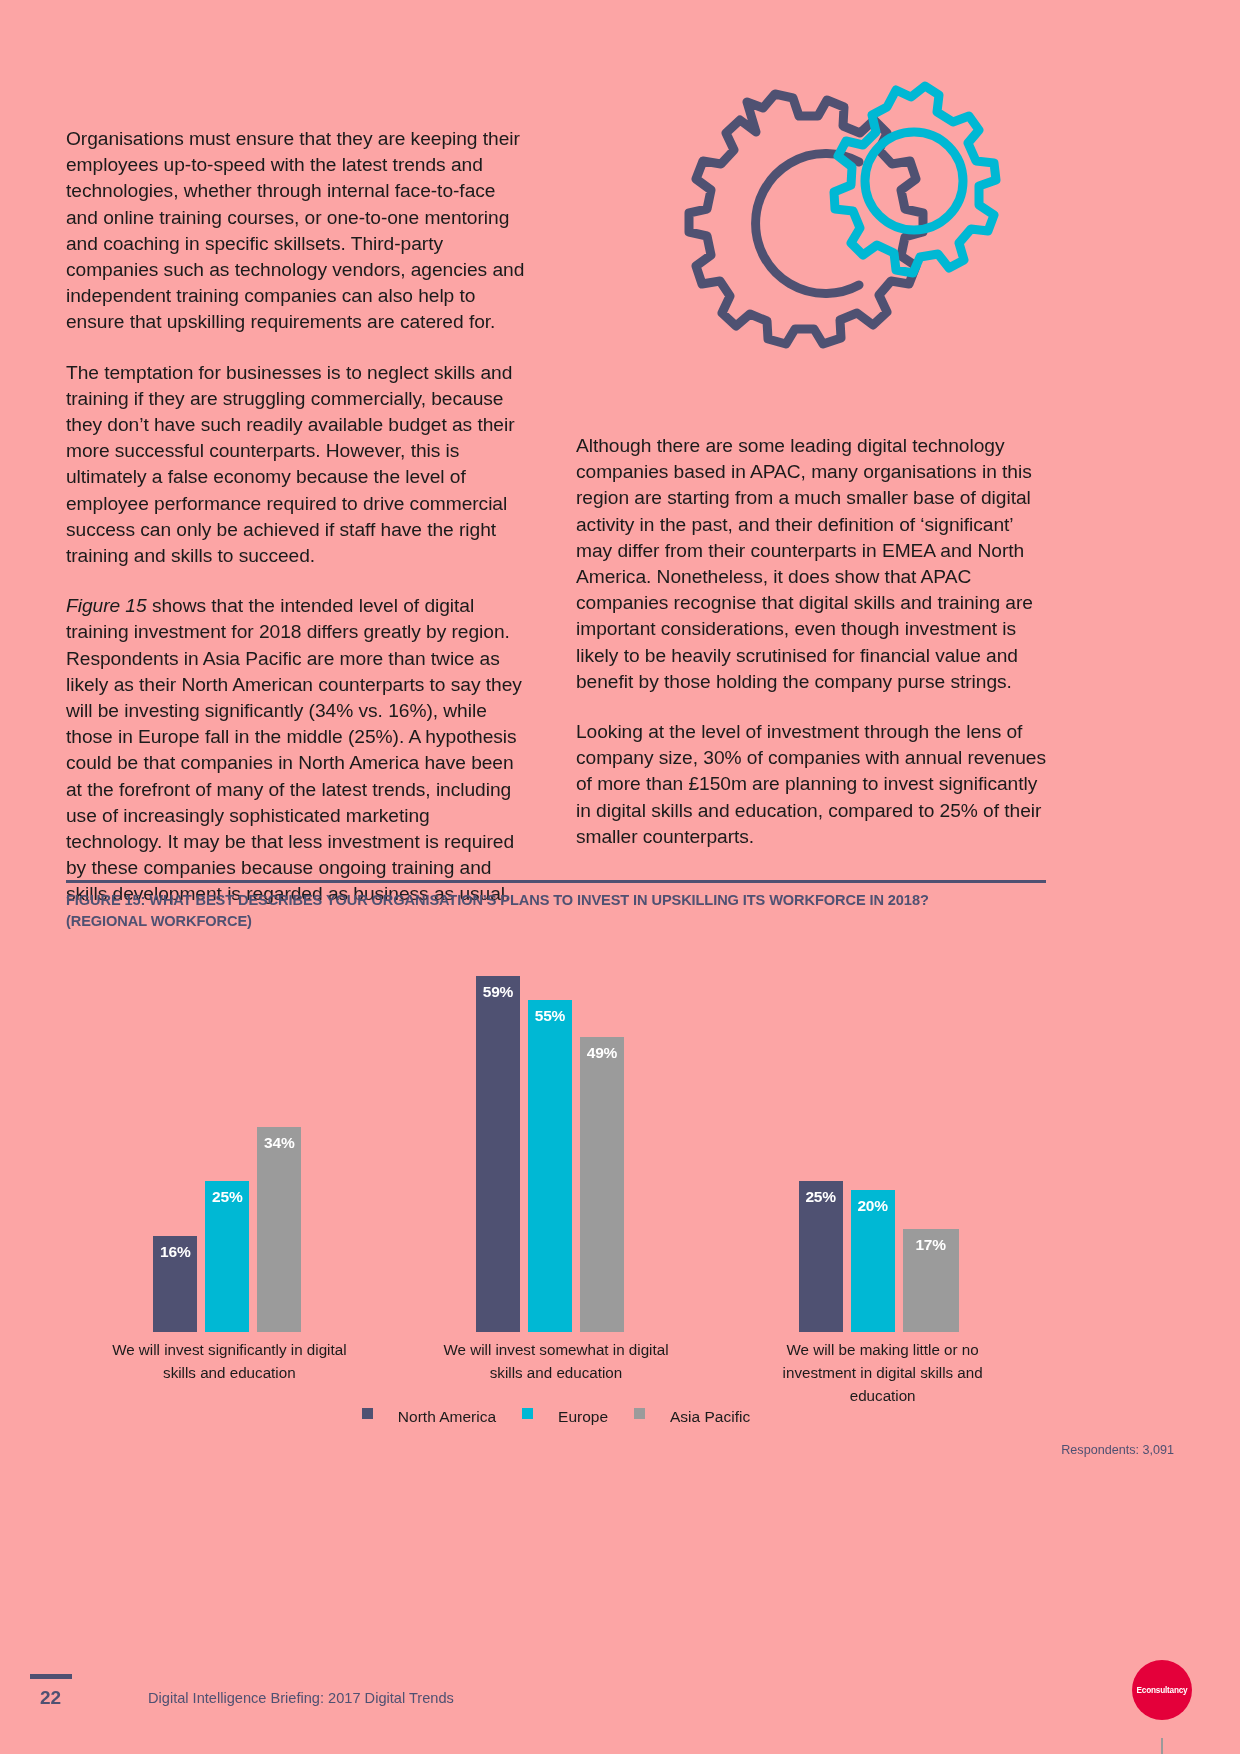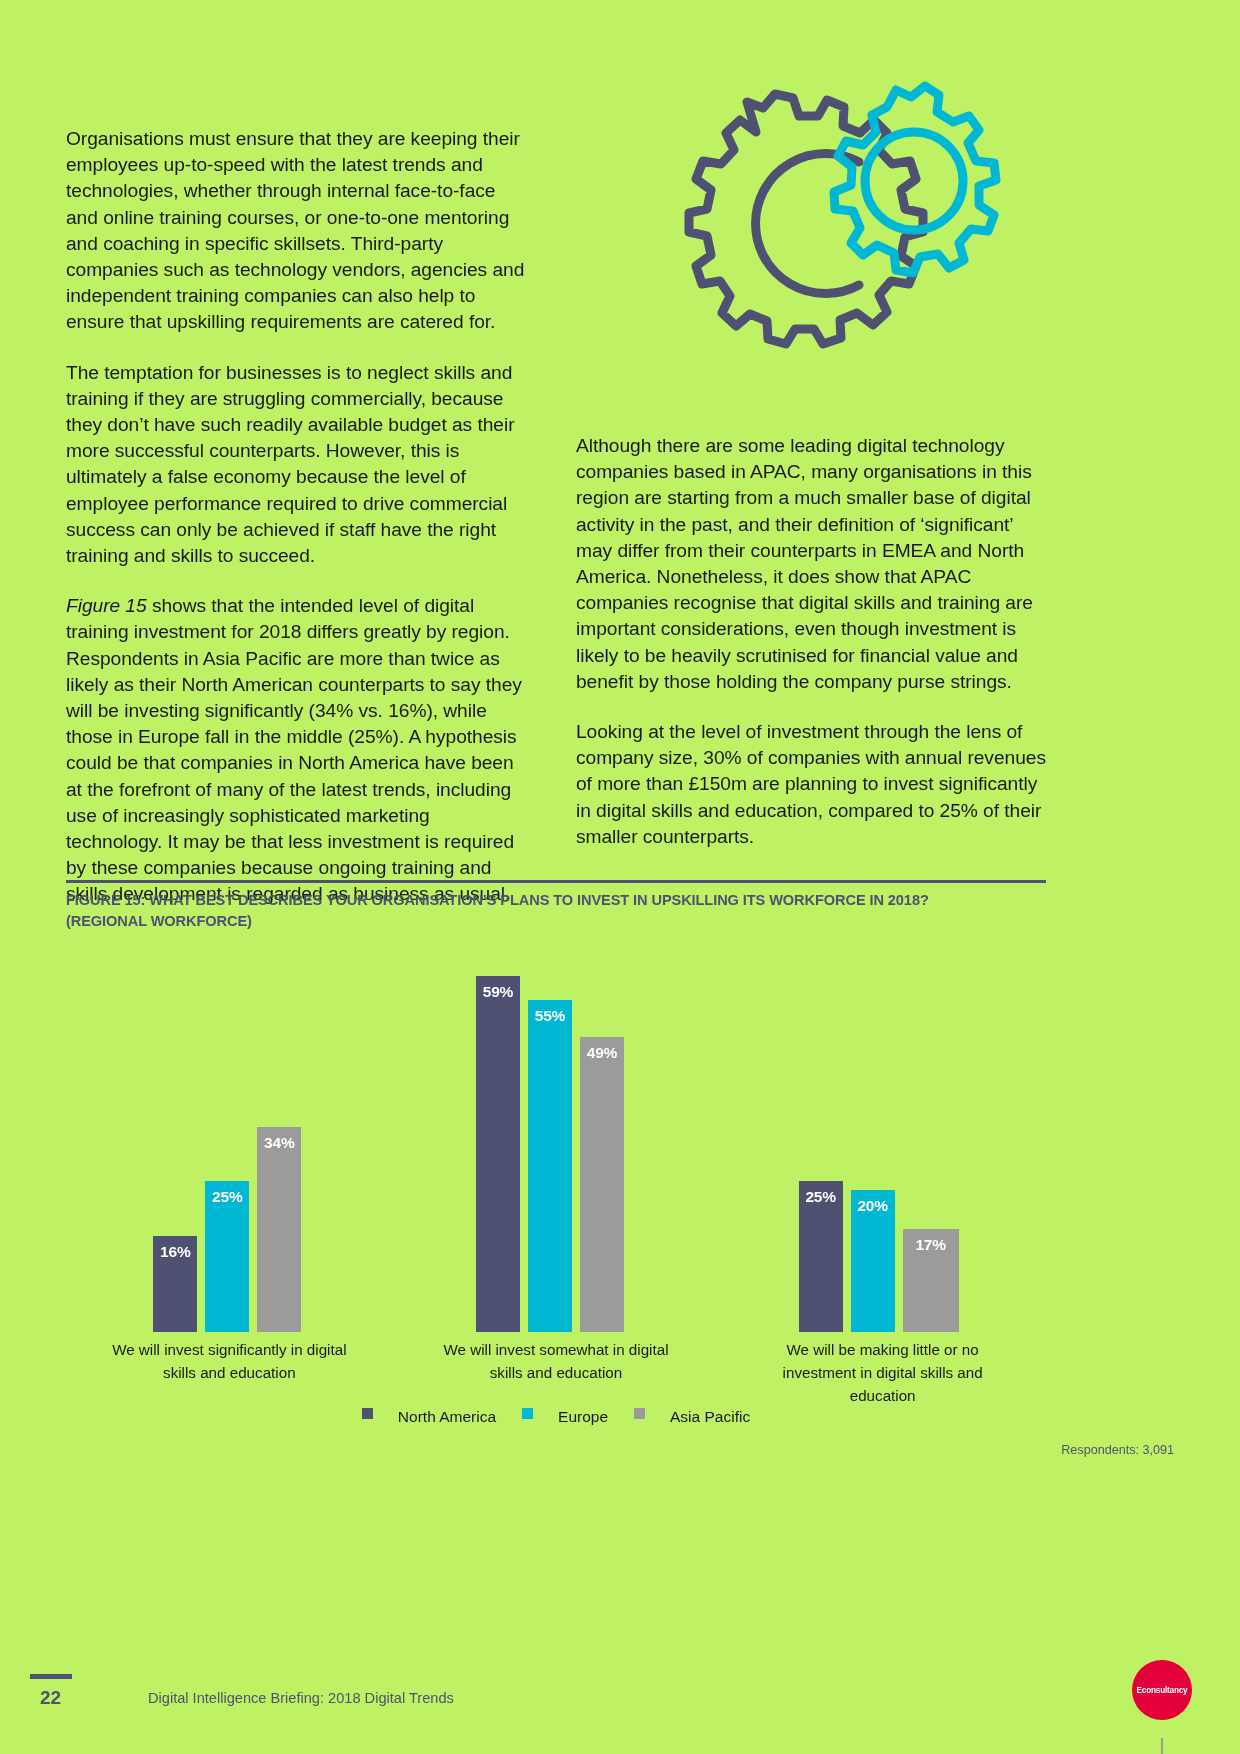--- a/index.html
+++ b/index.html
@@ -7,21 +7,21 @@
     padding: 0;
     background: #ffffff;
   }
   body {
     font-family: "Liberation Sans", sans-serif;
   }
   .page {
     position: relative;
     width: 1240px;
     height: 1754px;
-    background: #bef264;
+    background: #fca5a5;
     overflow: hidden;
     box-sizing: border-box;
   }
 
   
   .col-left {
     position: absolute;
     left: 66px;
     top: 126px;
     width: 463px;
@@ -331,21 +331,21 @@
           <span class="legend-swatch" style="background: rgb(155, 155, 155);"></span>
           <span>Asia Pacific</span>
         </div>
       </div>
   </div>
 
   <div class="respondents">Respondents: 3,091</div>
 
   <div class="footer-rule"></div>
   <div class="page-num">22</div>
-  <div class="footer-text">Digital Intelligence Briefing: 2018 Digital Trends</div>
+  <div class="footer-text">Digital Intelligence Briefing: 2017 Digital Trends</div>
   <div class="logos">
     <div class="econsultancy">
       <span>Econsultancy</span>
     </div>
     <div class="logo-divider"></div>
     <div class="adobe">
       <svg width="40" height="36" viewBox="0 0 40 36" aria-hidden="true">
         <rect x="0" y="0" width="40" height="36" fill="#e4003a"></rect>
         <path d="M14.5 7 L25.5 7 L31 29 L24 29 L21.5 21.5 L16.5 21.5 L19 15.5 L17 9.5 Z" fill="#ffffff"></path>
         <path d="M14 10 L9 29 L15.5 29 L18.5 19 Z" fill="#ffffff"></path>

